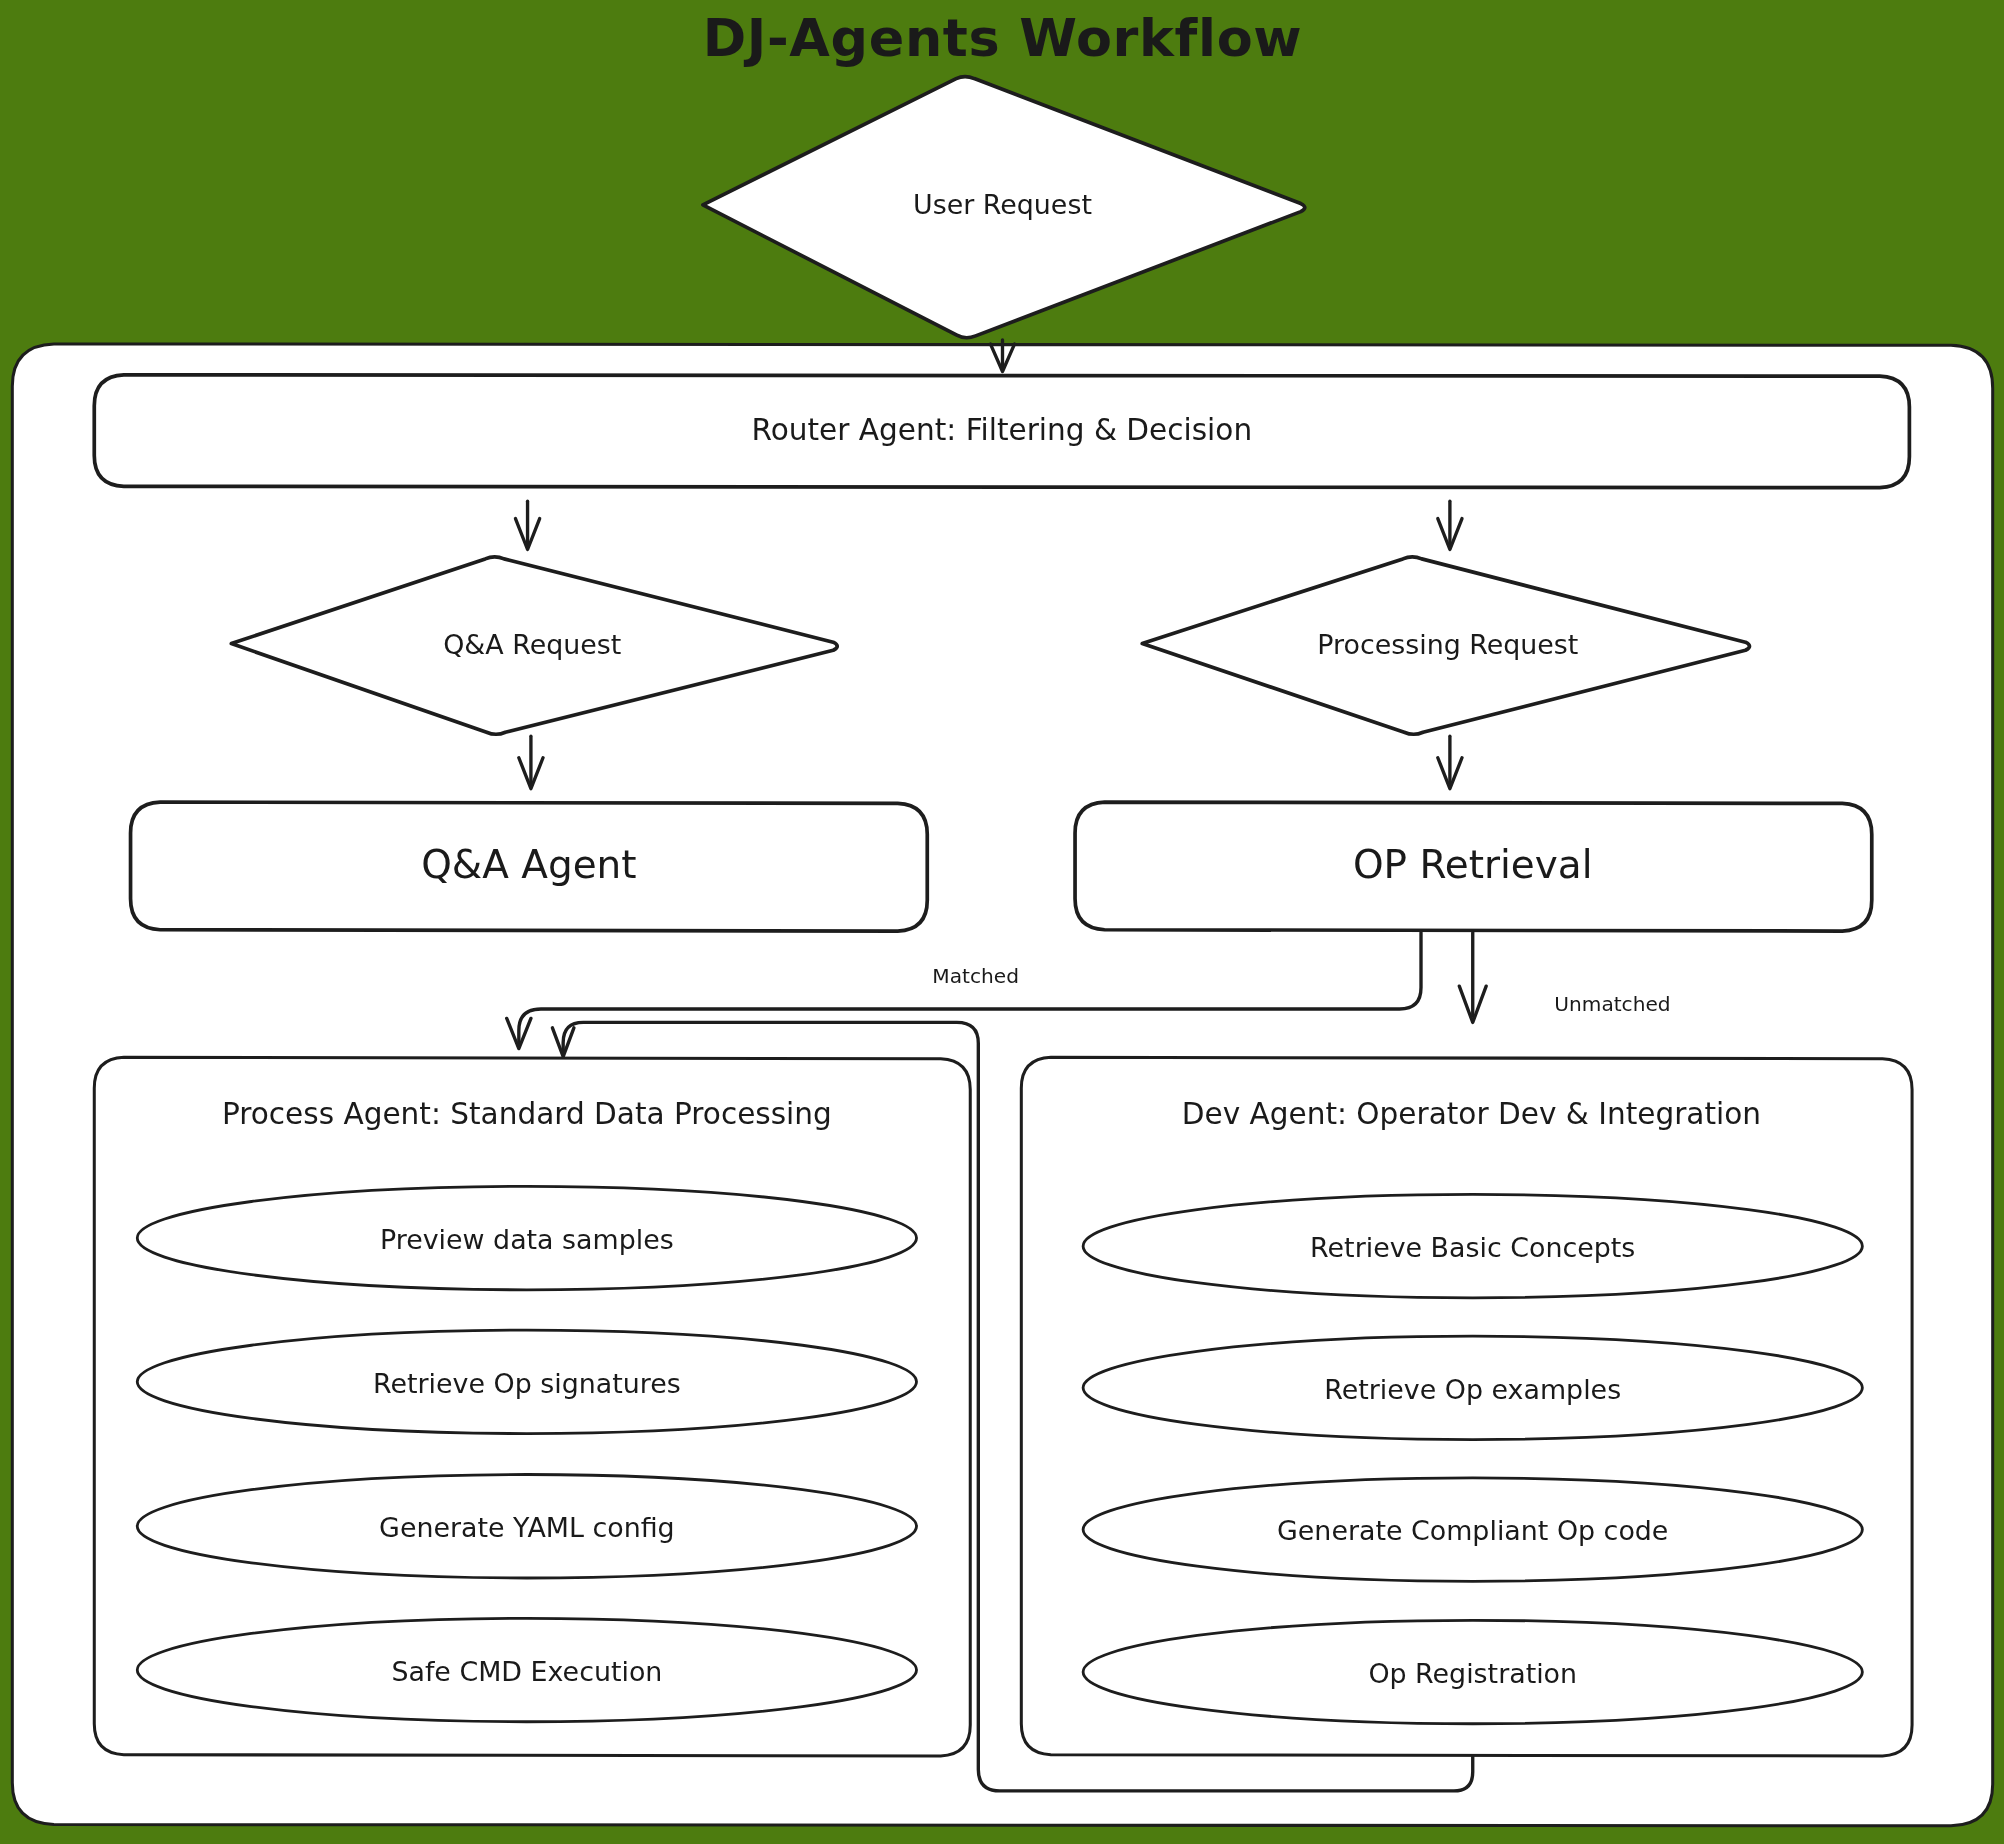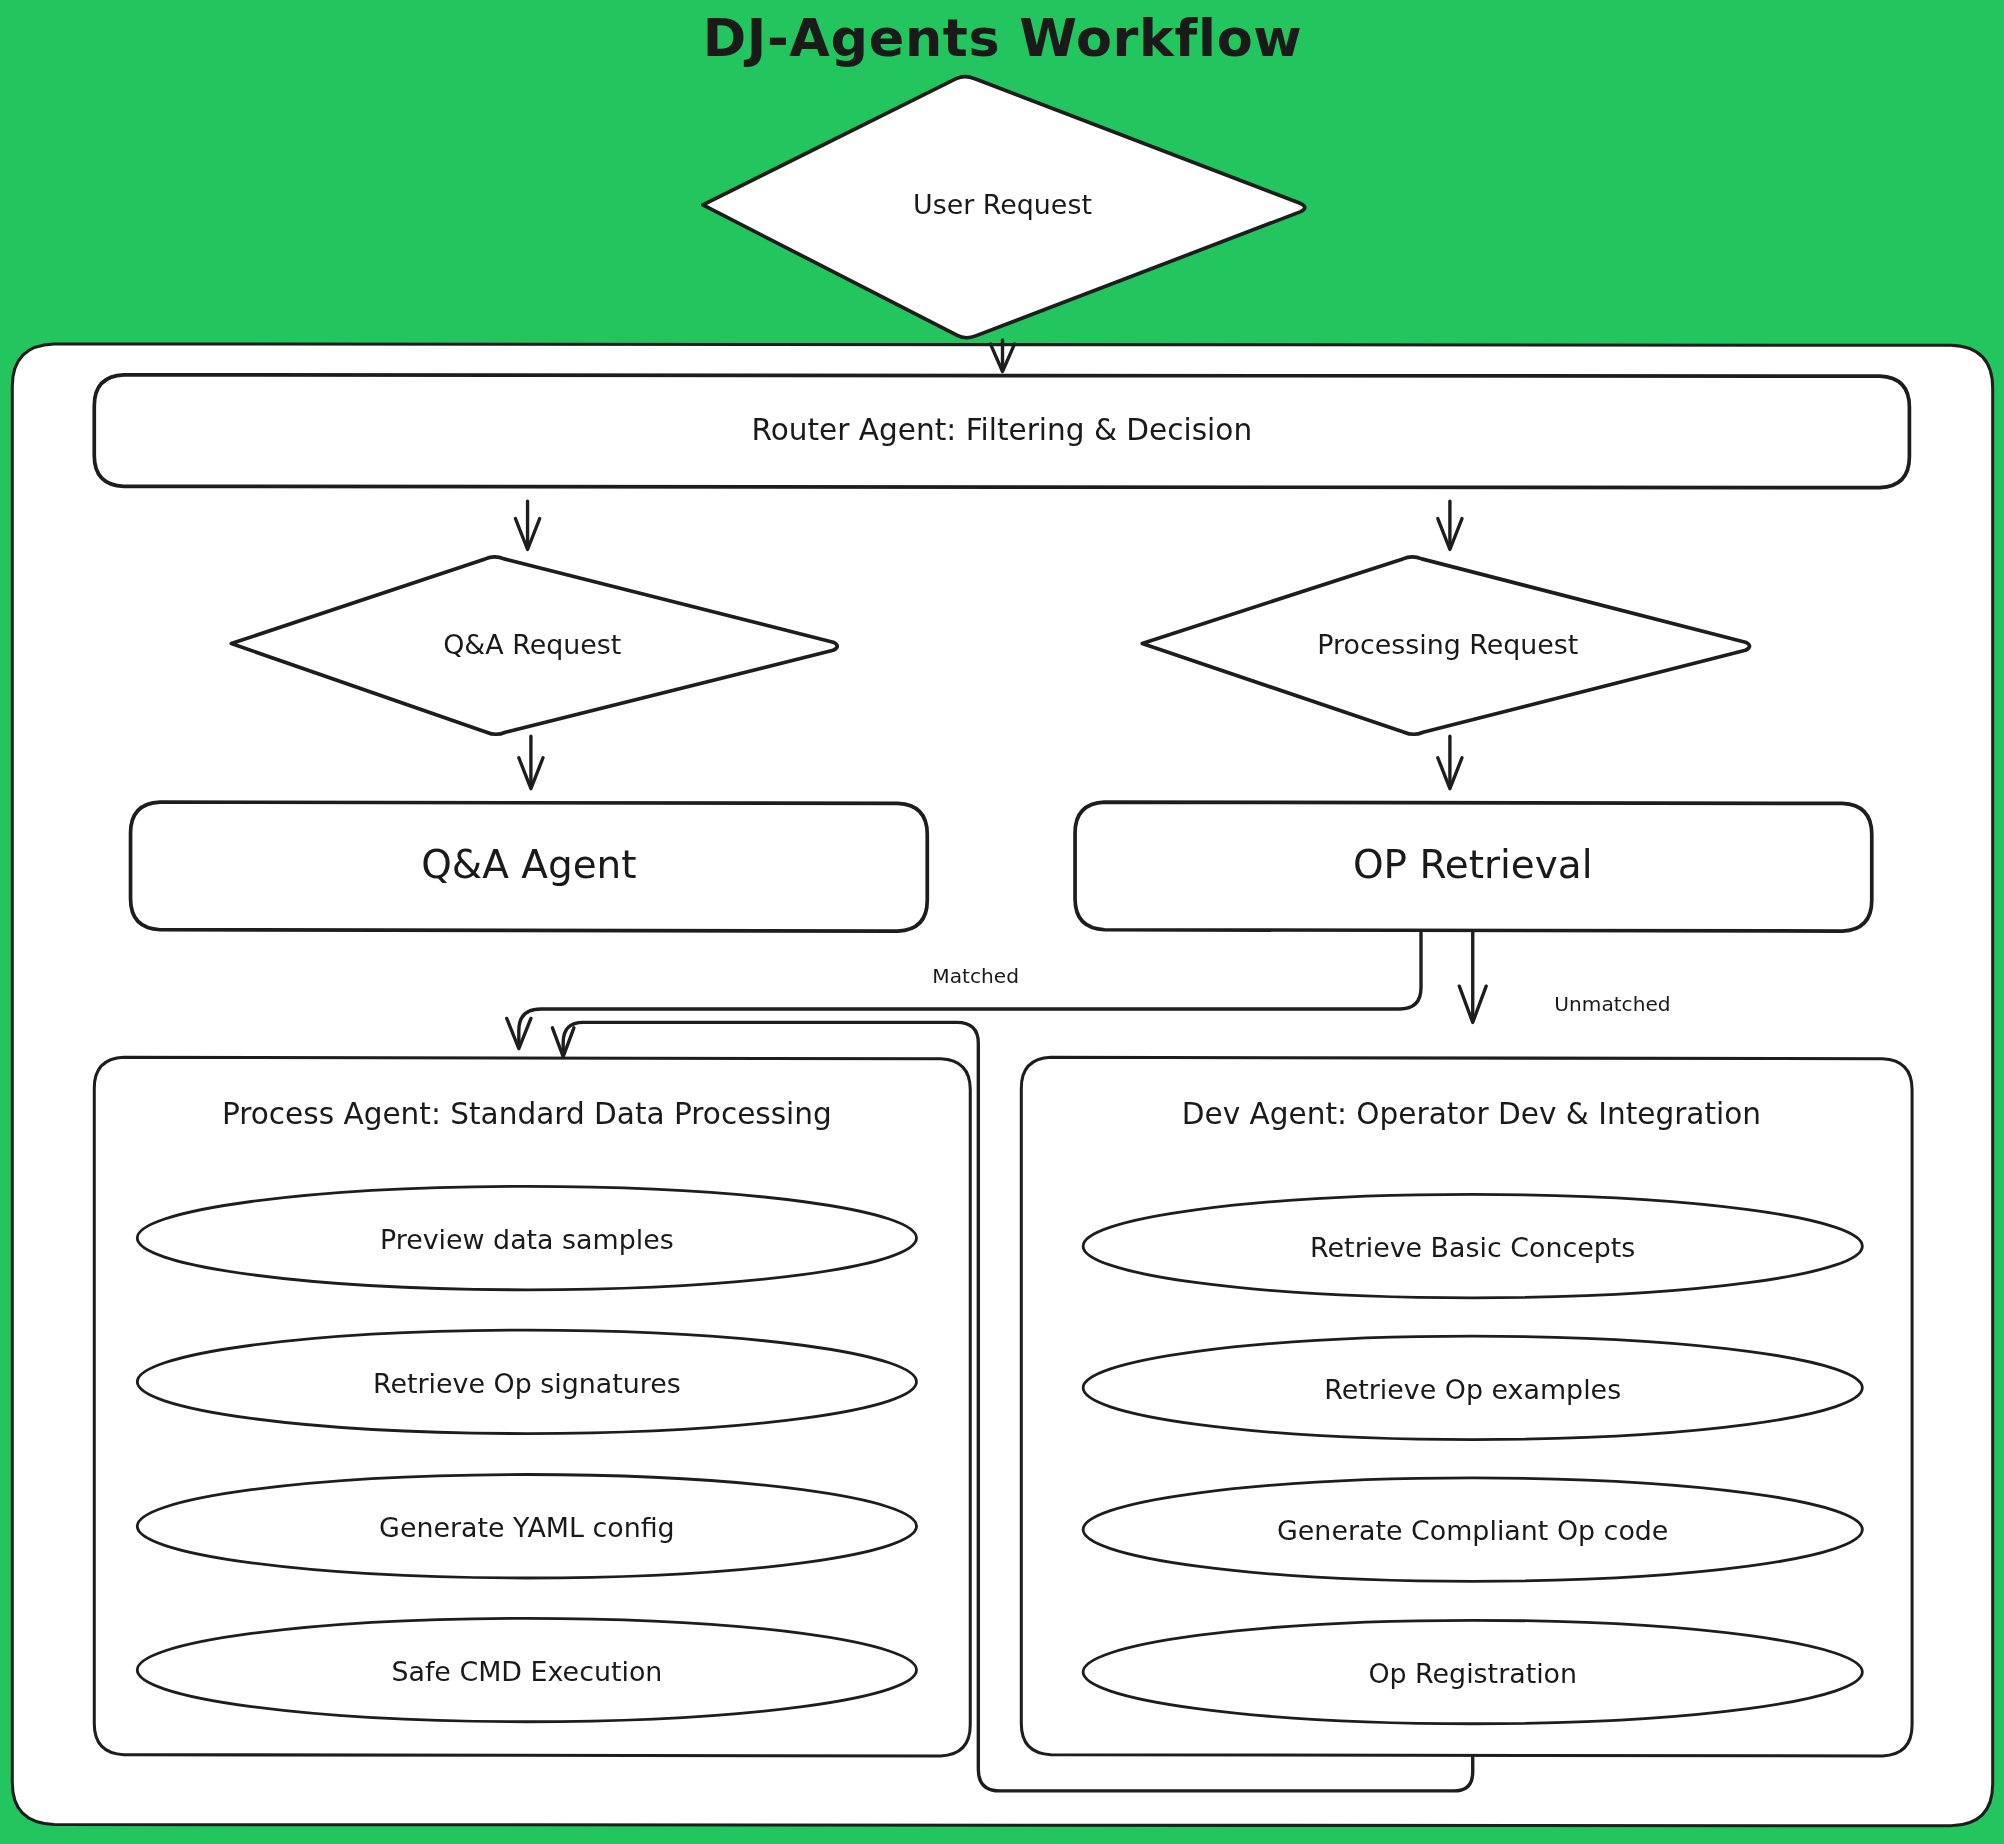--- a/index.html
+++ b/index.html
@@ -4,21 +4,21 @@
 <style>
   html, body {
     margin: 0;
     padding: 0;
     background: #ffffff;
   }
   #stage {
     position: relative;
     width: 2005px;
     height: 1844px;
-    background: #22c55e;
+    background: #4d7c0f;
     font-family: "DejaVu Sans", sans-serif;
     overflow: hidden;
   }
   #stage svg {
     position: absolute;
     left: 0;
     top: 0;
     width: 2005px;
     height: 1844px;
   }

